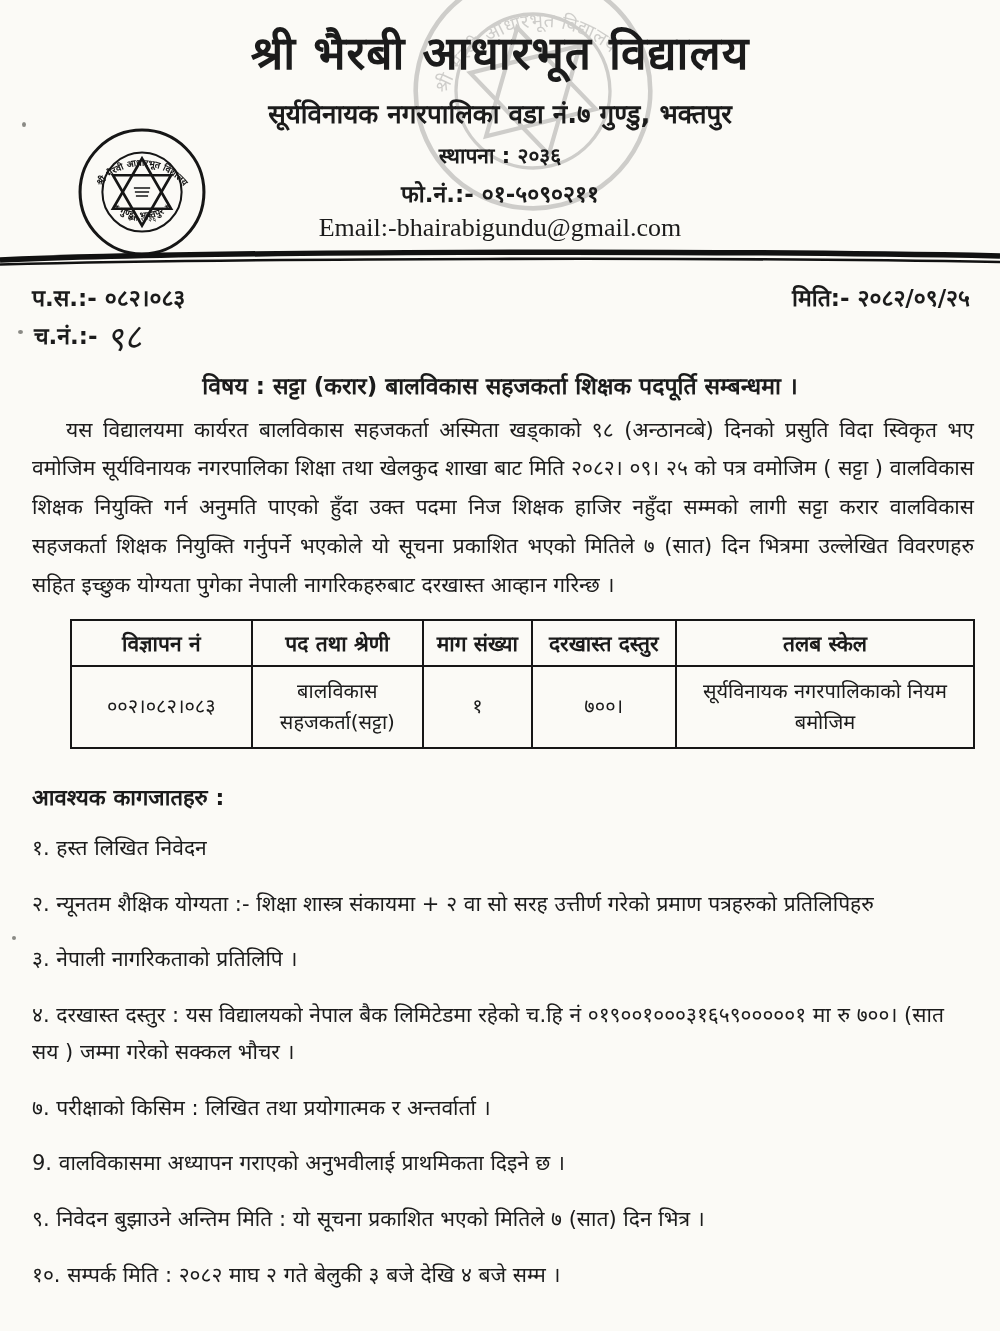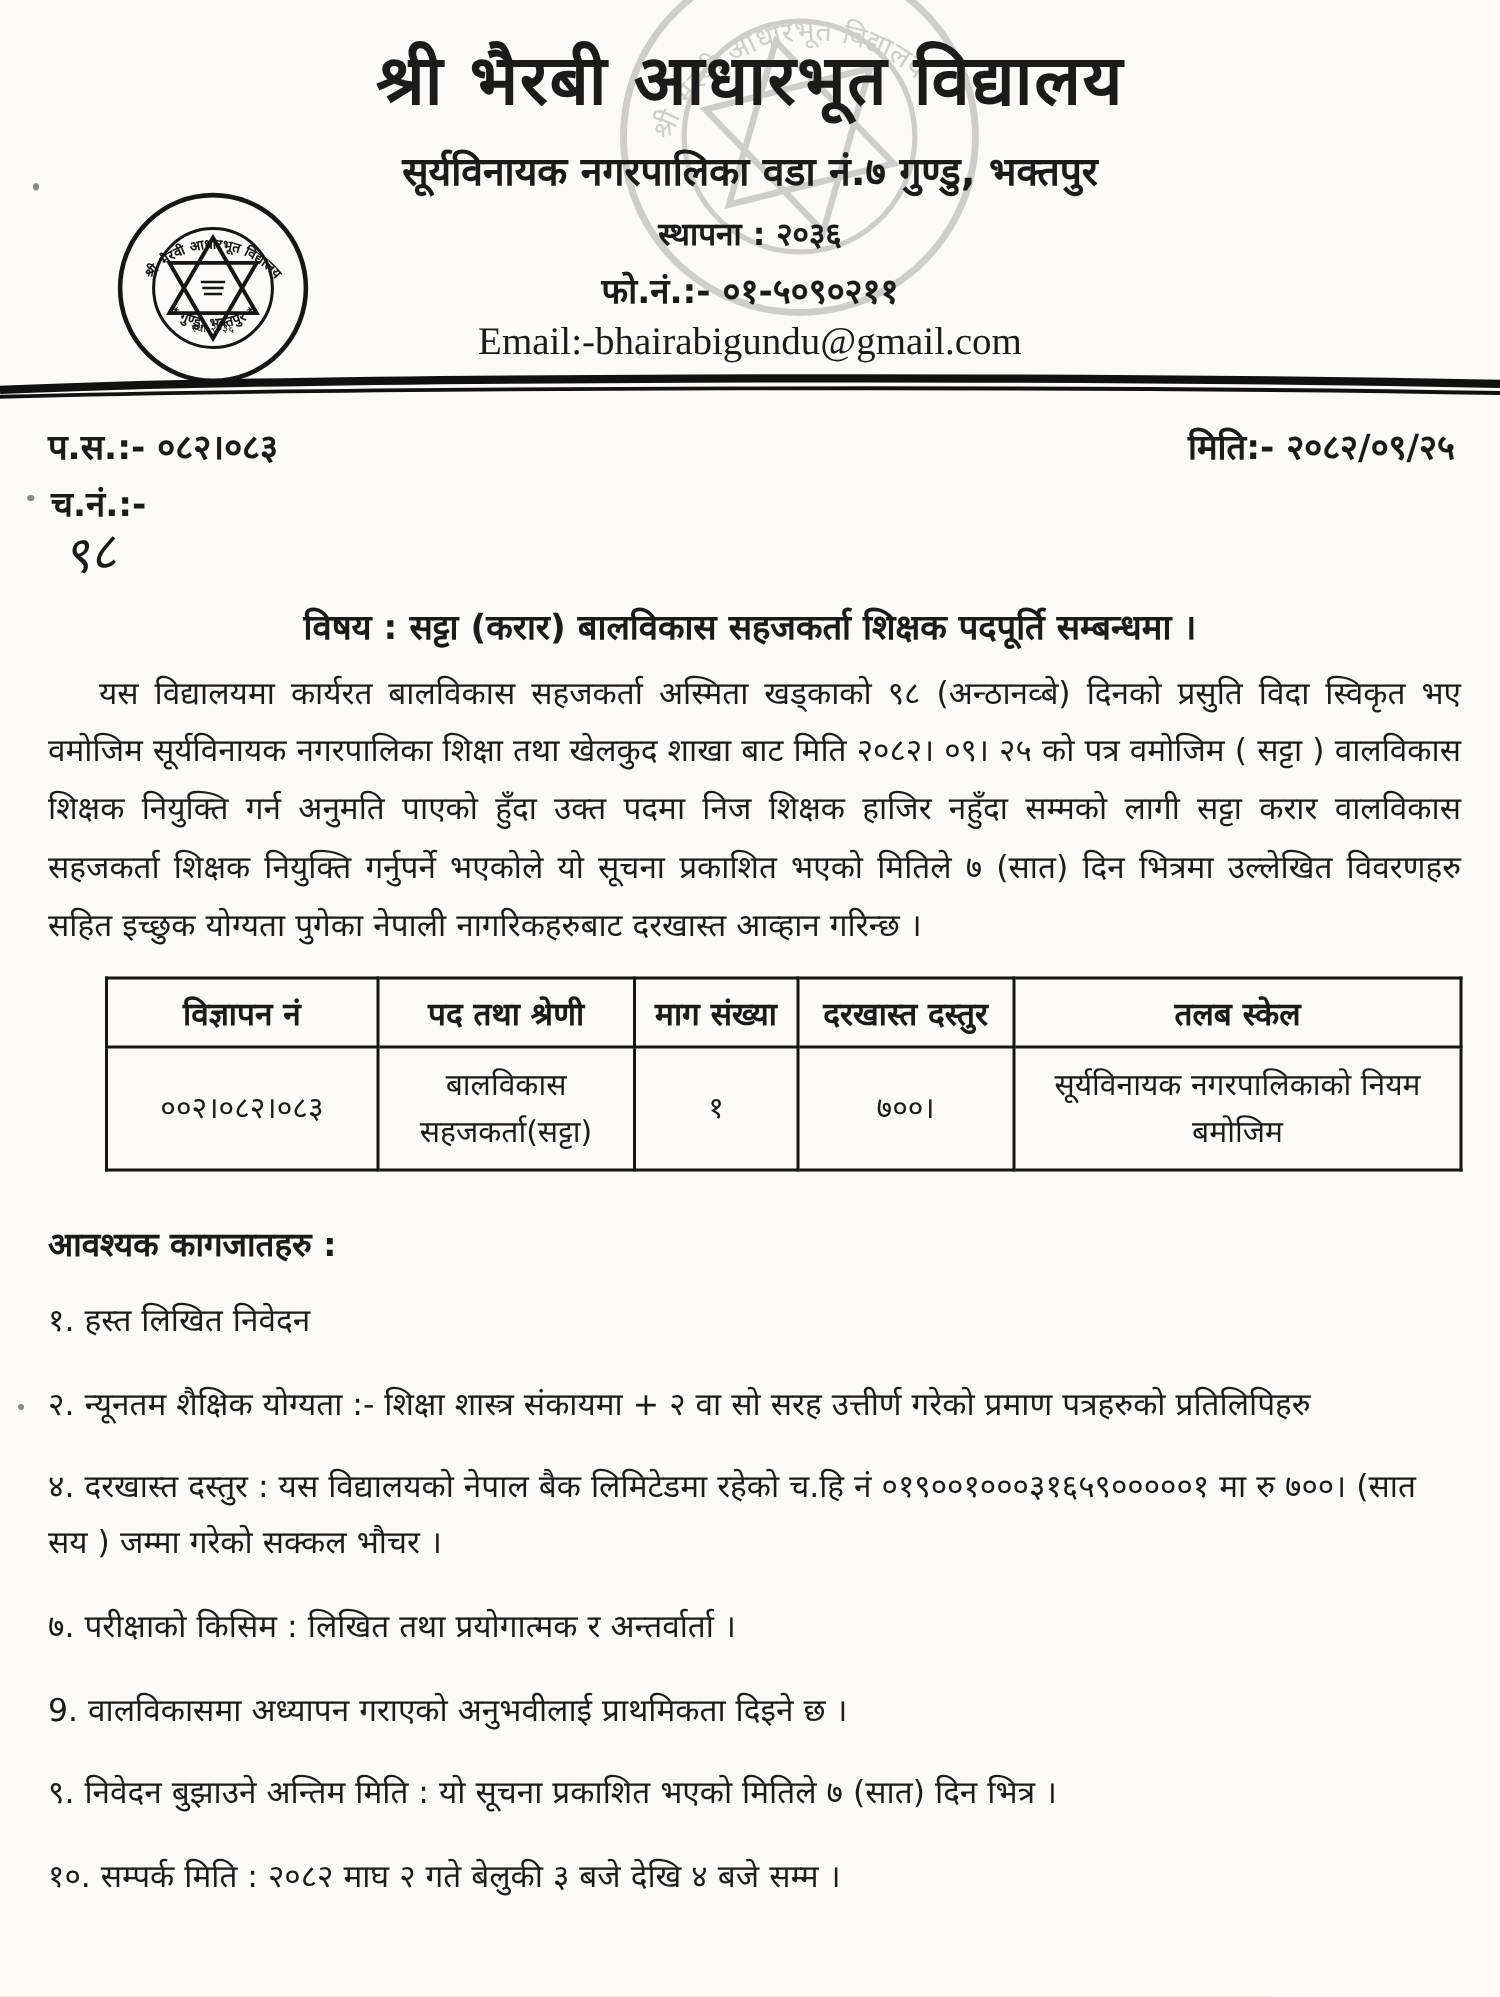--- a/index.html
+++ b/index.html
@@ -18,21 +18,21 @@
   .addr{font-size:26px;font-weight:bold;margin-top:16px;}
   .estd{font-size:21px;font-weight:bold;margin-top:10px;}
   .phone{font-size:23px;font-weight:bold;margin-top:8px;}
   .email{font-family:"Liberation Serif",serif;font-size:26px;margin-top:4px;}
   .seal{position:absolute;left:76px;top:126px;z-index:1;}
   .watermark{position:absolute;left:408px;top:-34px;opacity:.22;transform:rotate(-14deg);z-index:0;}
   .rule-wrap{position:relative;margin-top:6px;z-index:2;}
   
   .ref-row{display:flex;justify-content:space-between;align-items:baseline;
     padding:10px 30px 0 32px;font-weight:bold;font-size:23px;}
-  .chn-row{padding:6px 0 0 34px;font-size:23px;font-weight:bold;display:flex;align-items:flex-start;flex-direction:column;}
+  .chn-row{padding:6px 0 0 34px;font-size:23px;font-weight:bold;display:flex;align-items:flex-start;}
   .chn-value{font-style:italic;font-weight:normal;font-size:34px;line-height:1;
     transform:rotate(-8deg);display:inline-block;margin-left:8px;margin-top:2px;
     font-family:"DejaVu Serif",serif;}
   
   .subject{text-align:center;font-weight:bold;font-size:23px;margin-top:14px;}
   .body-par{padding:10px 26px 0 32px;font-size:21px;line-height:1.85;
     text-align:justify;text-indent:34px;}
   
   table.vac{border-collapse:collapse;margin:14px 25px 0 70px;width:905px;}
   table.vac th,table.vac td{border:2.5px solid #161616;text-align:center;vertical-align:middle;}
@@ -135,20 +135,21 @@
         <td>७००।</td>
         <td>सूर्यविनायक नगरपालिकाको नियम बमोजिम</td>
       </tr>
     </tbody>
   </table>
 
   <div class="reqs">
     <div class="req-head">आवश्यक कागजातहरु :</div>
     <div class="req-item">१. हस्त लिखित निवेदन</div>
     <div class="req-item">२. न्यूनतम शैक्षिक योग्यता :-  शिक्षा शास्त्र संकायमा + २ वा सो सरह उत्तीर्ण गरेको प्रमाण पत्रहरुको प्रतिलिपिहरु</div>
+    <div class="req-item">३. नेपाली नागरिकताको प्रतिलिपि ।</div>
     <div class="req-item">४. दरखास्त दस्तुर : यस विद्यालयको नेपाल बैक लिमिटेडमा रहेको च.हि नं ०१९००१०००३१६५९०००००१ मा रु ७००। (सात सय ) जम्मा गरेको सक्कल भौचर ।</div>
     <div class="req-item">७. परीक्षाको किसिम : लिखित तथा प्रयोगात्मक र अन्तर्वार्ता ।</div>
     <div class="req-item">9. वालविकासमा अध्यापन गराएको अनुभवीलाई प्राथमिकता दिइने छ ।</div>
     <div class="req-item">९. निवेदन बुझाउने अन्तिम मिति : यो सूचना प्रकाशित भएको मितिले ७ (सात) दिन भित्र ।</div>
     <div class="req-item">१०. सम्पर्क मिति : २०८२ माघ २ गते बेलुकी ३ बजे देखि ४ बजे सम्म ।</div>
   </div>
 
 </div>
 
 </body></html>

